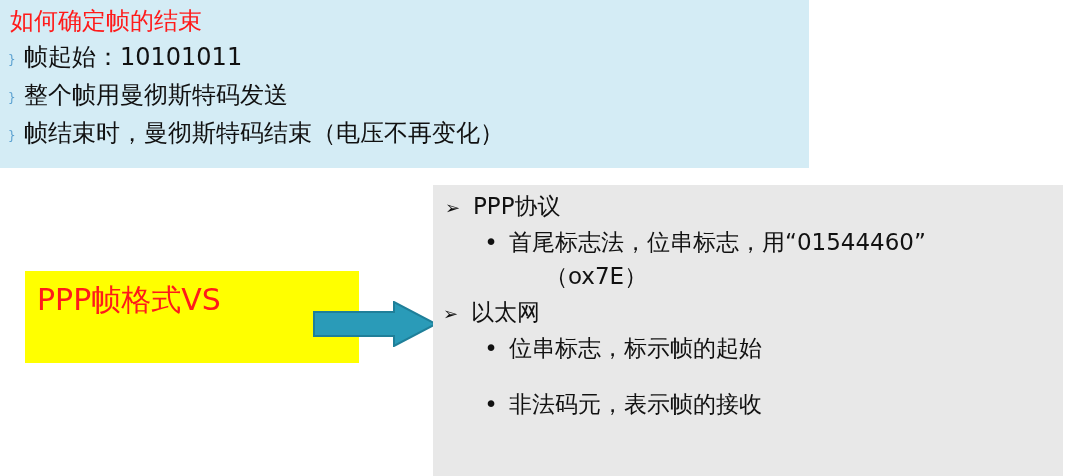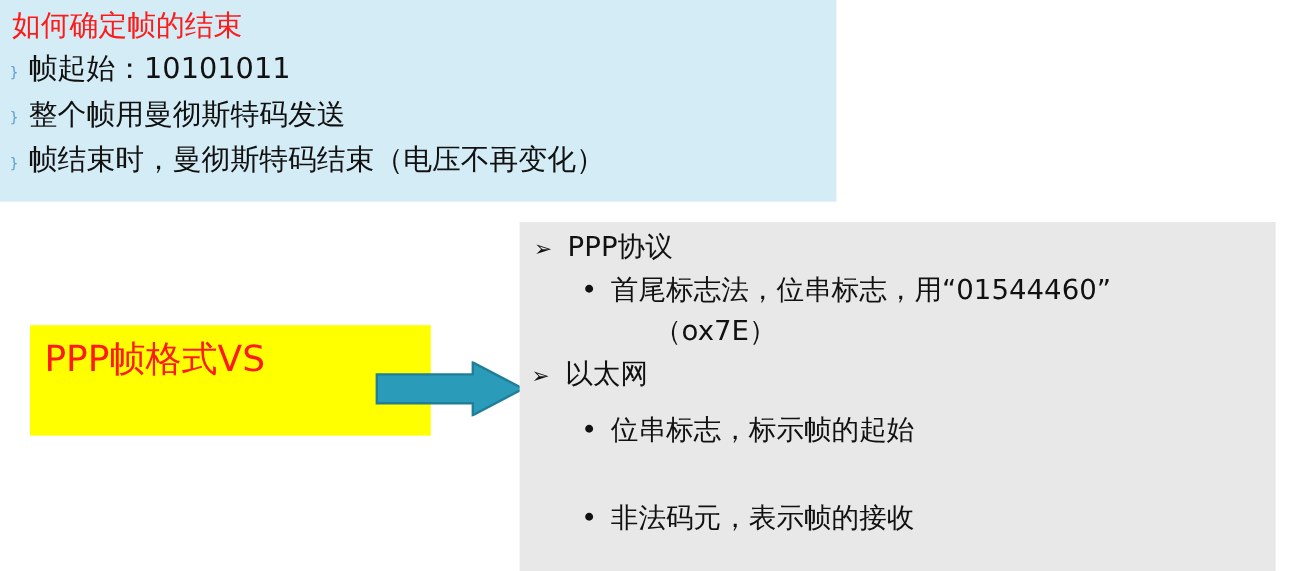--- a/index.html
+++ b/index.html
@@ -2,22 +2,23 @@
 <html><head>
   <meta charset="utf-8">
   <style>
     html, body { margin: 0; padding: 0; }
     body {
       width: 1083px; height: 476px; position: relative; overflow: hidden;
       background: #ffffff;
       font-family: "DejaVu Sans", "Liberation Sans", sans-serif;
     }
     .blue-box {
-      position: absolute; left: 0; top: 0; width: 697px; height: 168px;
+      position: absolute; left: 0; top: 0; width: 765px; height: 168px;
       background: #d4ecf5;
+      padding-left: 44px;
     }
     .blue-title {
       position: absolute; left: 10px; top: 6px;
       color: #ff1a1a; font-size: 24px; line-height: 30px;
     }
     .blue-line {
       position: absolute; left: 8px; font-size: 24px; line-height: 30px; color: #111;
       display: flex; align-items: center;
     }
     .blue-marker {
@@ -75,19 +76,19 @@
     <span class="g-marker">➢</span><span>PPP协议</span>
   </div>
   <div class="g-line" style="left:40px; top:42px">
     <span class="g-bullet">•</span><span>首尾标志法，位串标志，用“01544460”</span>
   </div>
   <div class="g-line" style="left:112px; top:76px">（ox7E）</div>
 
   <div class="g-line" style="left:10px; top:112px">
     <span class="g-marker">➢</span><span>以太网</span>
   </div>
-  <div class="g-line" style="left:40px; top:159px">
+  <div class="g-line" style="left:40px; top:148px">
     <span class="g-bullet">•</span><span>位串标志，标示帧的起始</span>
   </div>
-  <div class="g-line" style="left:40px; top:232px">
+  <div class="g-line" style="left:40px; top:204px">
     <span class="g-bullet">•</span><span>非法码元，表示帧的接收</span>
   </div>
 </div>
 
 </body></html>

